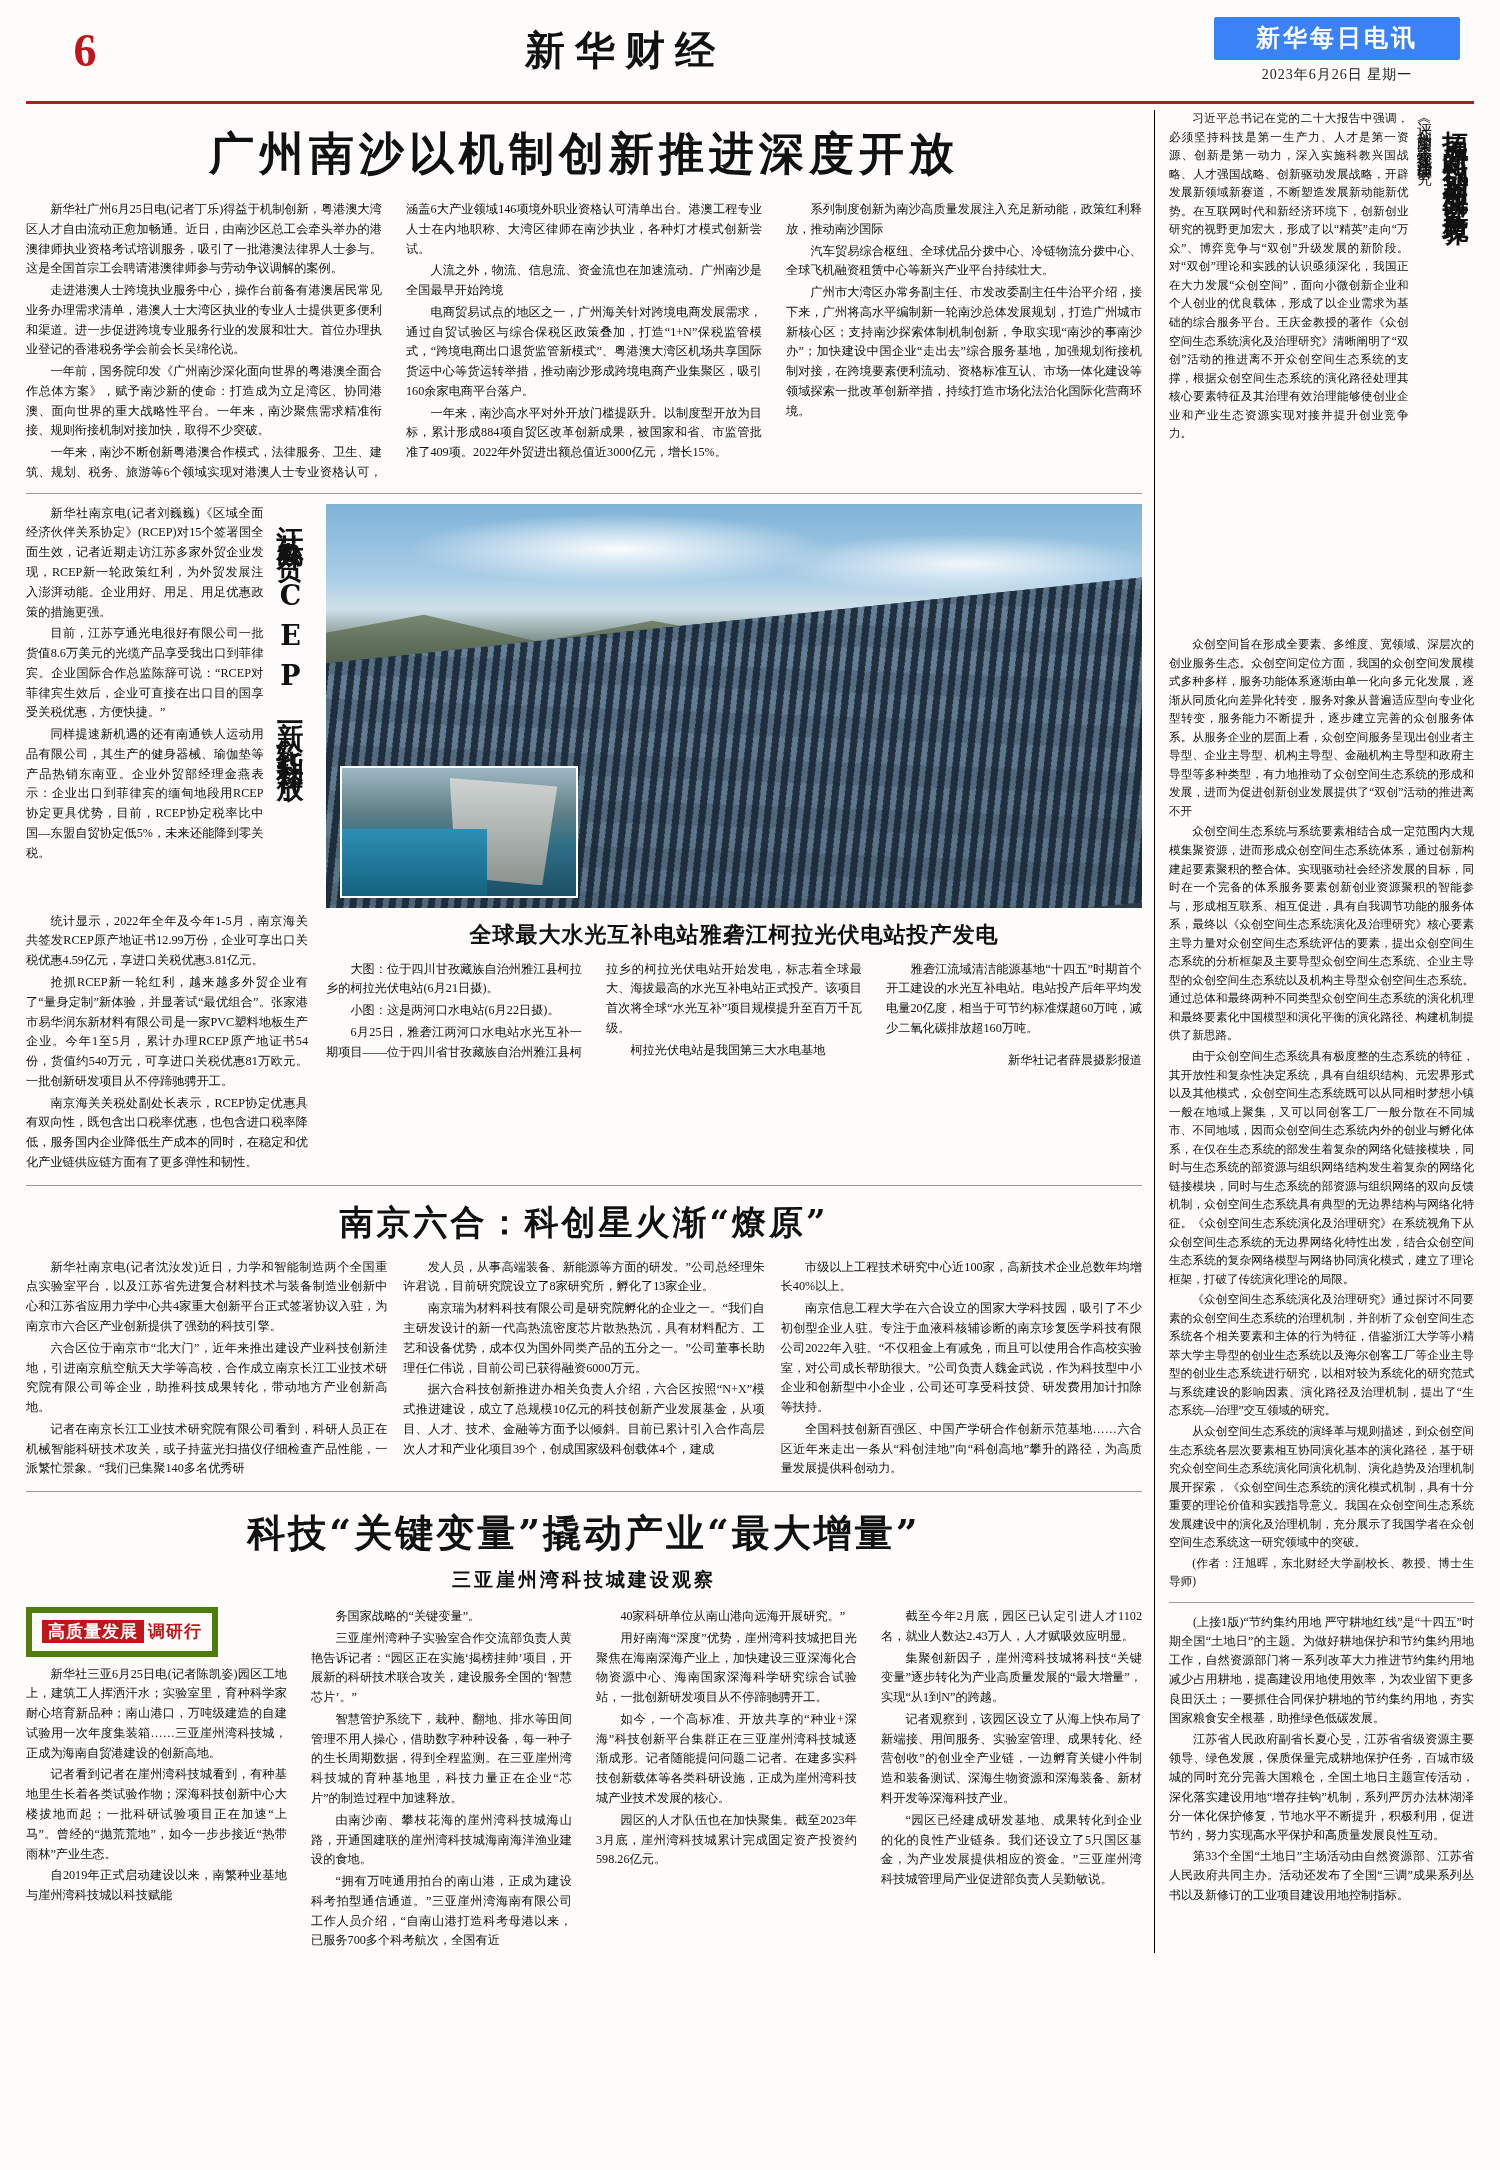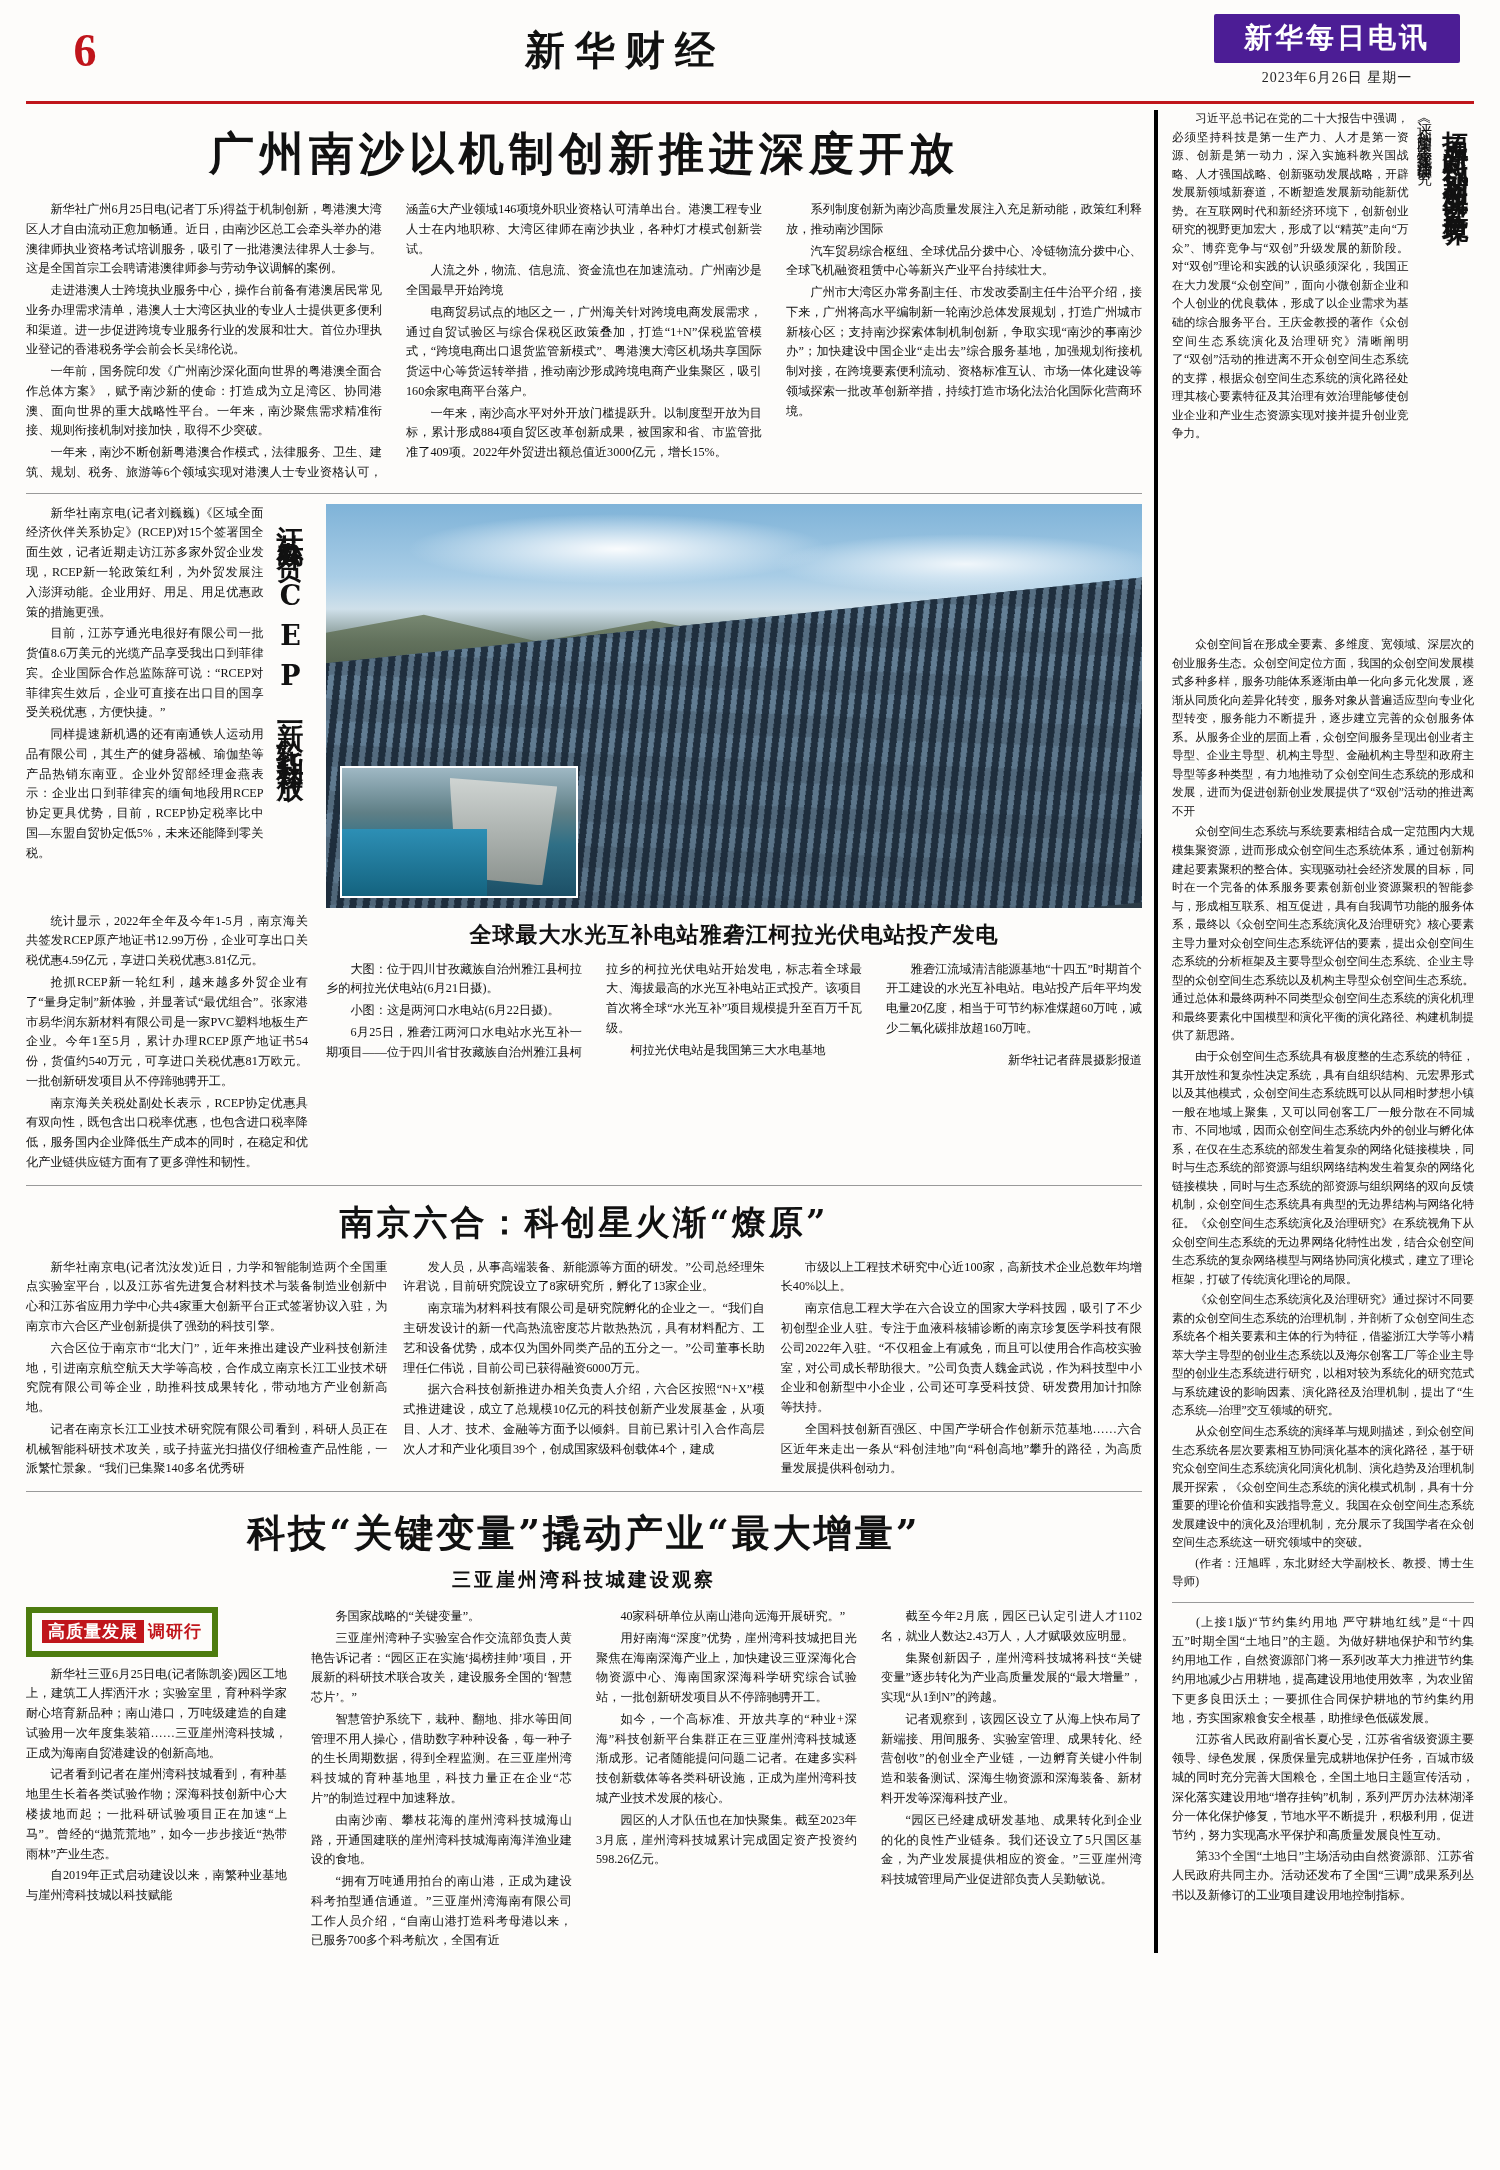--- a/index.html
+++ b/index.html
@@ -48,41 +48,41 @@
     font-family: "DejaVu Serif", serif;
     position: relative;
     left: -40px;
   }
   .masthead-right {
     width: 260px;
     text-align: center;
     padding-right: 14px;
   }
   .brand-box {
-    background: #4c1d95;
+    background: #3b82f6;
     color: #fff;
-    font-size: 28px;
+    font-size: 24px;
     font-weight: bold;
     letter-spacing: 3px;
     padding: 5px 0 6px;
     border-radius: 2px;
   }
   .brand-date {
     font-size: 14px;
     color: #222;
     margin-top: 6px;
     letter-spacing: 1px;
   }
 
   
   .body-wrap { display: flex; gap: 0; }
   .main-col { width: 1128px; padding-right: 12px; }
   .right-col {
     width: 320px;
-    border-left: 4px solid #000000;
+    border-left: 1px solid #000000;
     padding-left: 14px;
   }
 
   
   .headline-1 {
     font-size: 45px;
     font-weight: bold;
     text-align: center;
     letter-spacing: 5px;
     margin: 14px 0 16px;

